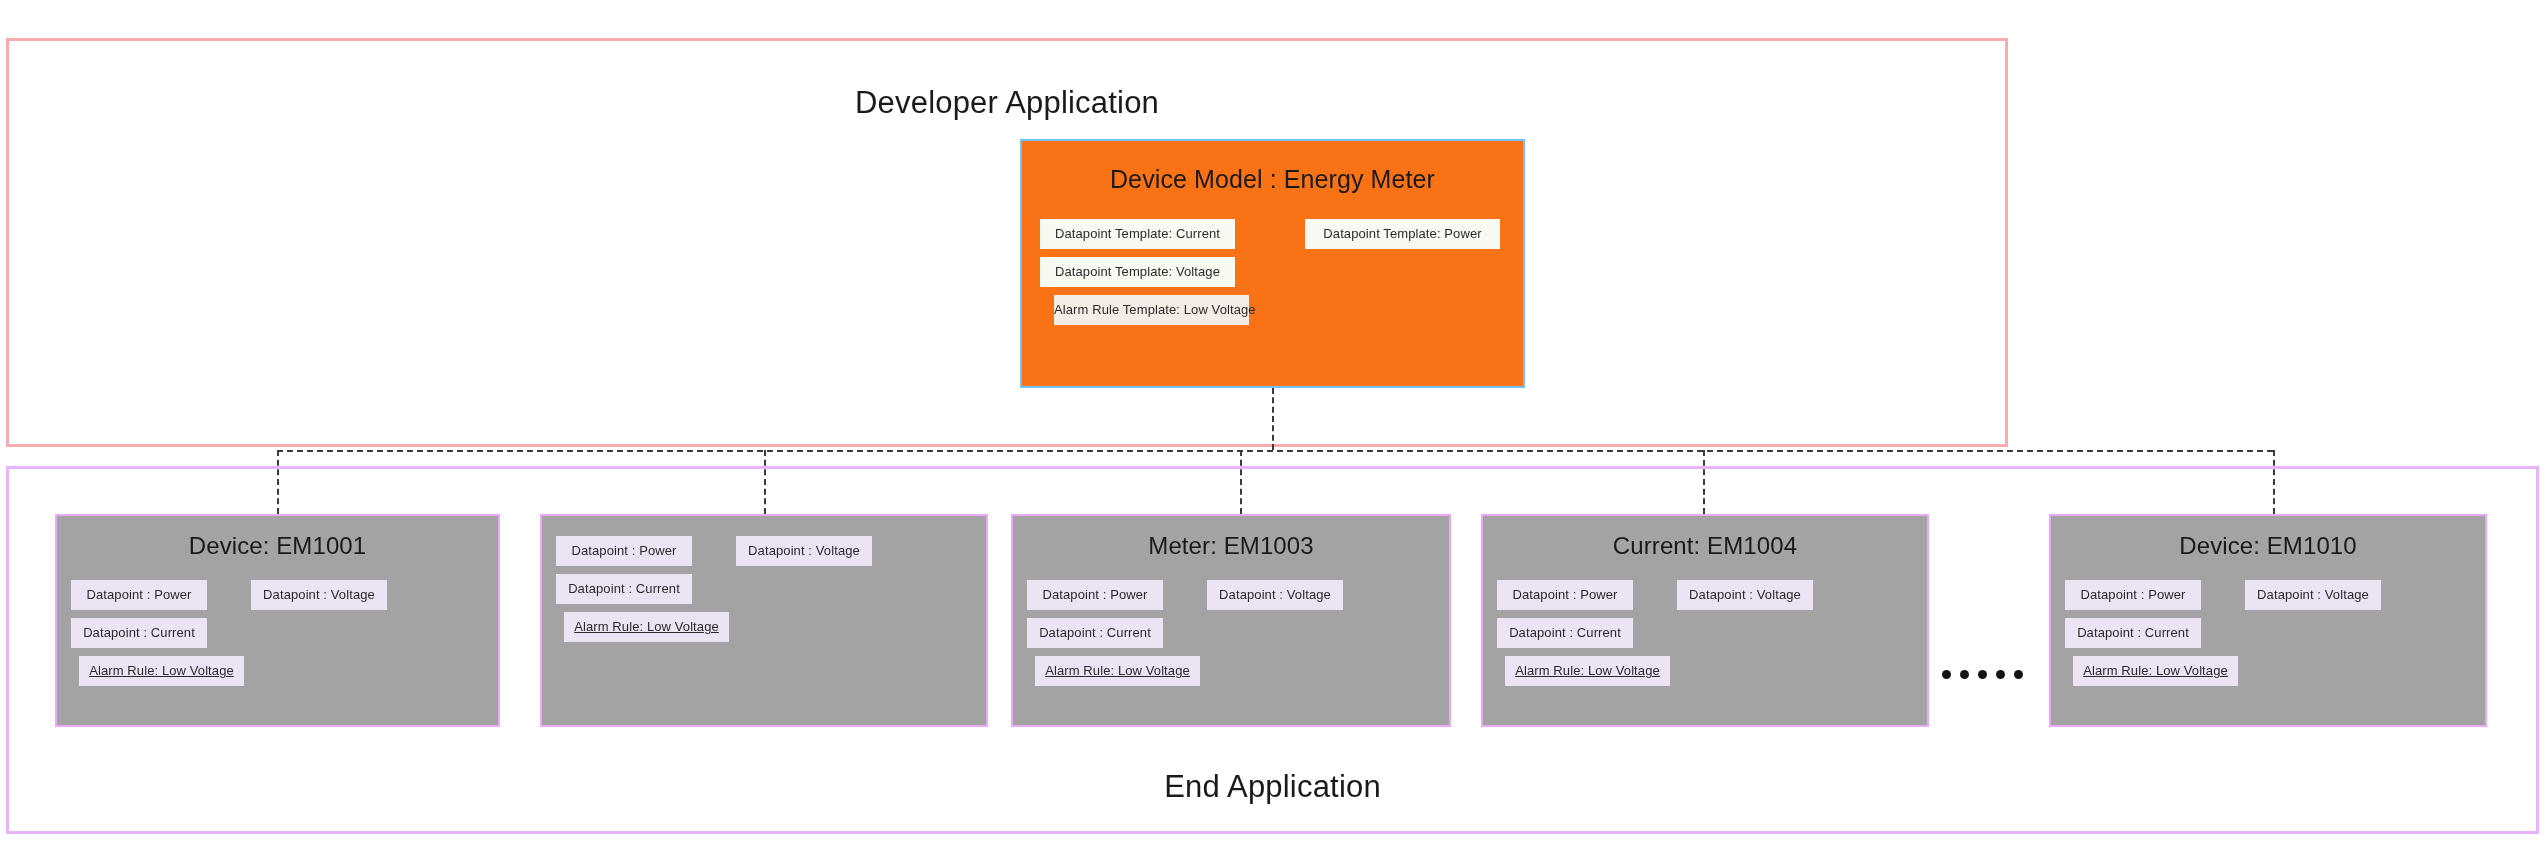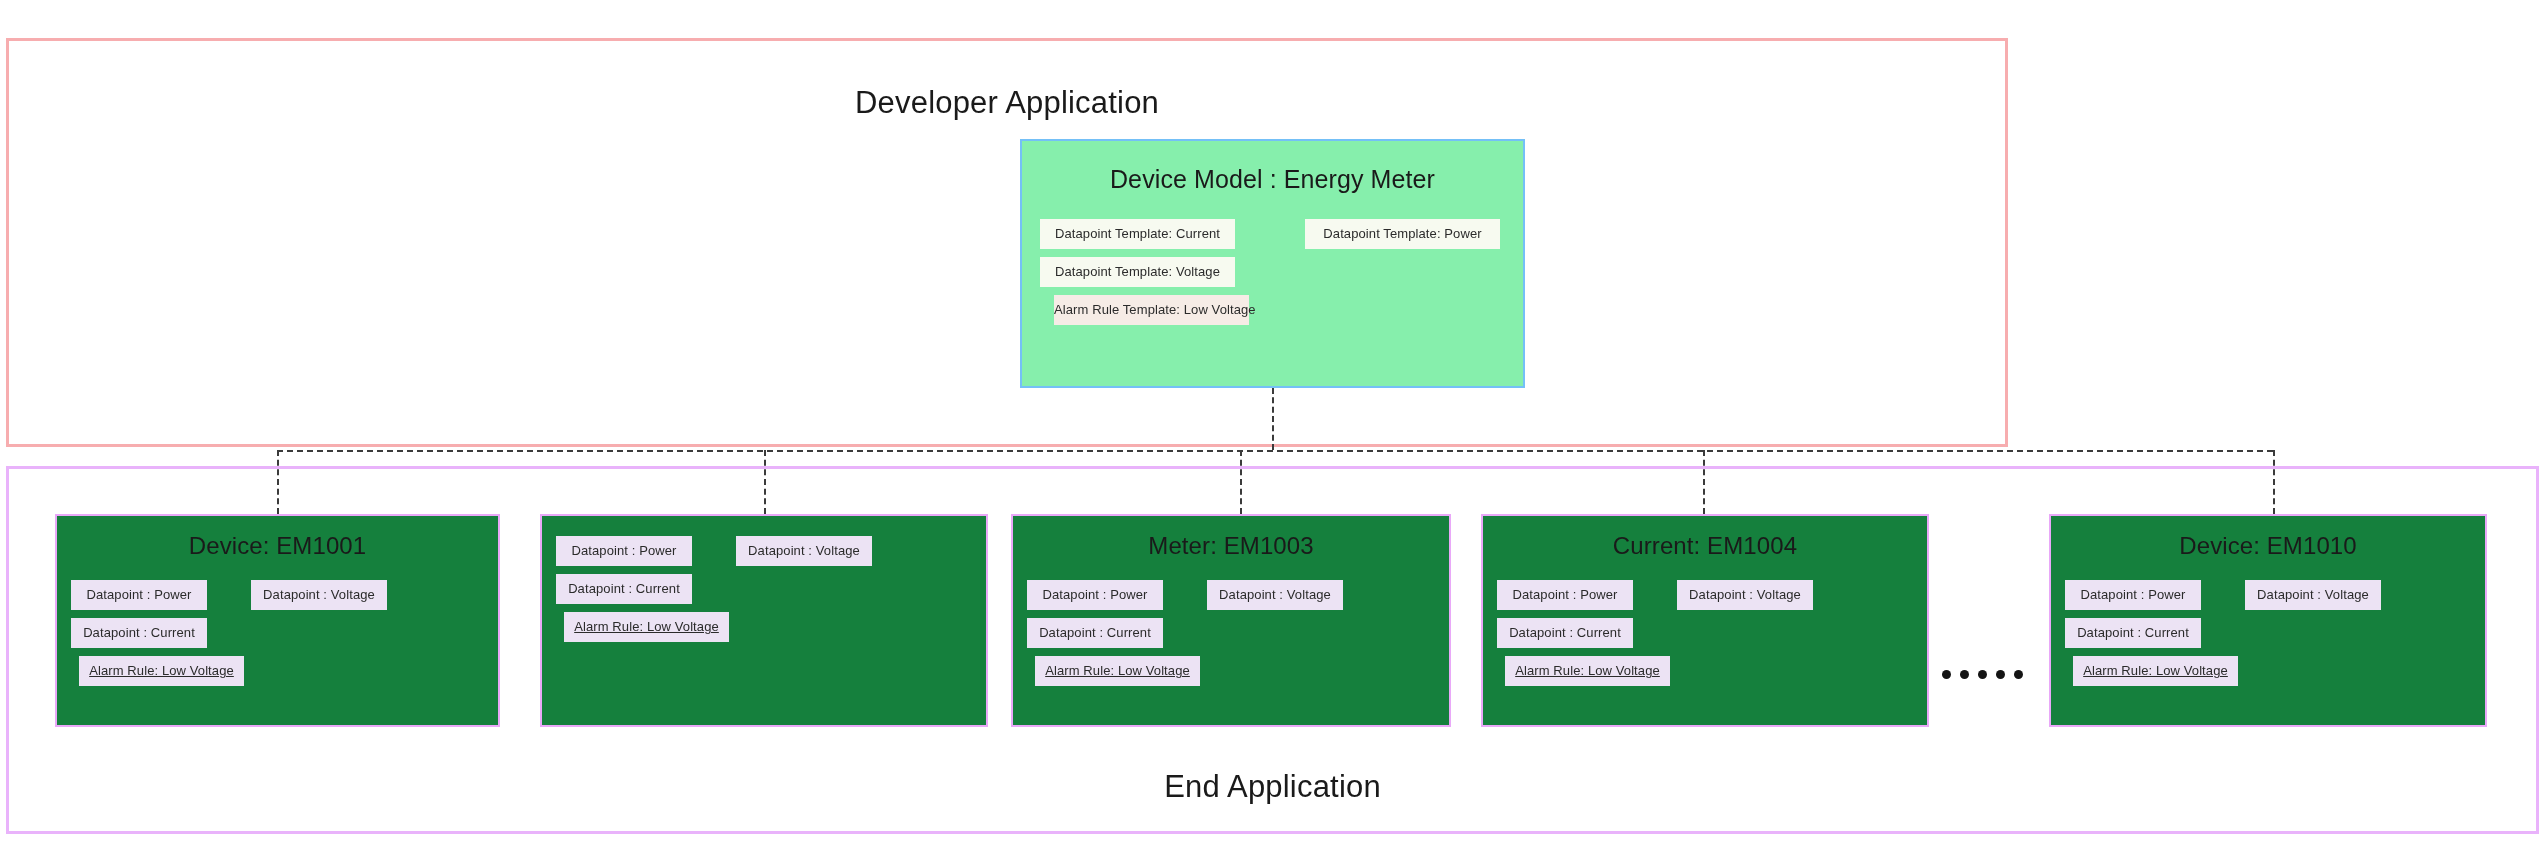--- a/index.html
+++ b/index.html
@@ -55,21 +55,21 @@
 
   
   #device-model-card {
     position: absolute;
     left: 1020px;
     top: 139px;
     width: 505px;
     height: 249px;
     box-sizing: border-box;
     border: 2px solid #74c0f7;
-    background: #86efac;
+    background: #f97316;
   }
   #device-model-card .card-title {
     text-align: center;
     font-size: 25px;
     font-weight: 400;
     color: #1a1a1a;
     margin-top: 24px;
     letter-spacing: 0.1px;
   }
   .tpl-rows {
@@ -101,21 +101,21 @@
     width: 195px;
     margin-left: 14px;
   }
   .tpl-row .spacer { width: 22px; }
 
   
   .device-card {
     position: absolute;
     box-sizing: border-box;
     border: 2px solid #e9a8f8;
-    background: #15803d;
+    background: #a3a3a3;
     top: 514px;
     height: 213px;
   }
   .device-card .card-title {
     text-align: center;
     font-size: 24px;
     font-weight: 400;
     color: #1a1a1a;
     margin-top: 16px;
     letter-spacing: 0.1px;

